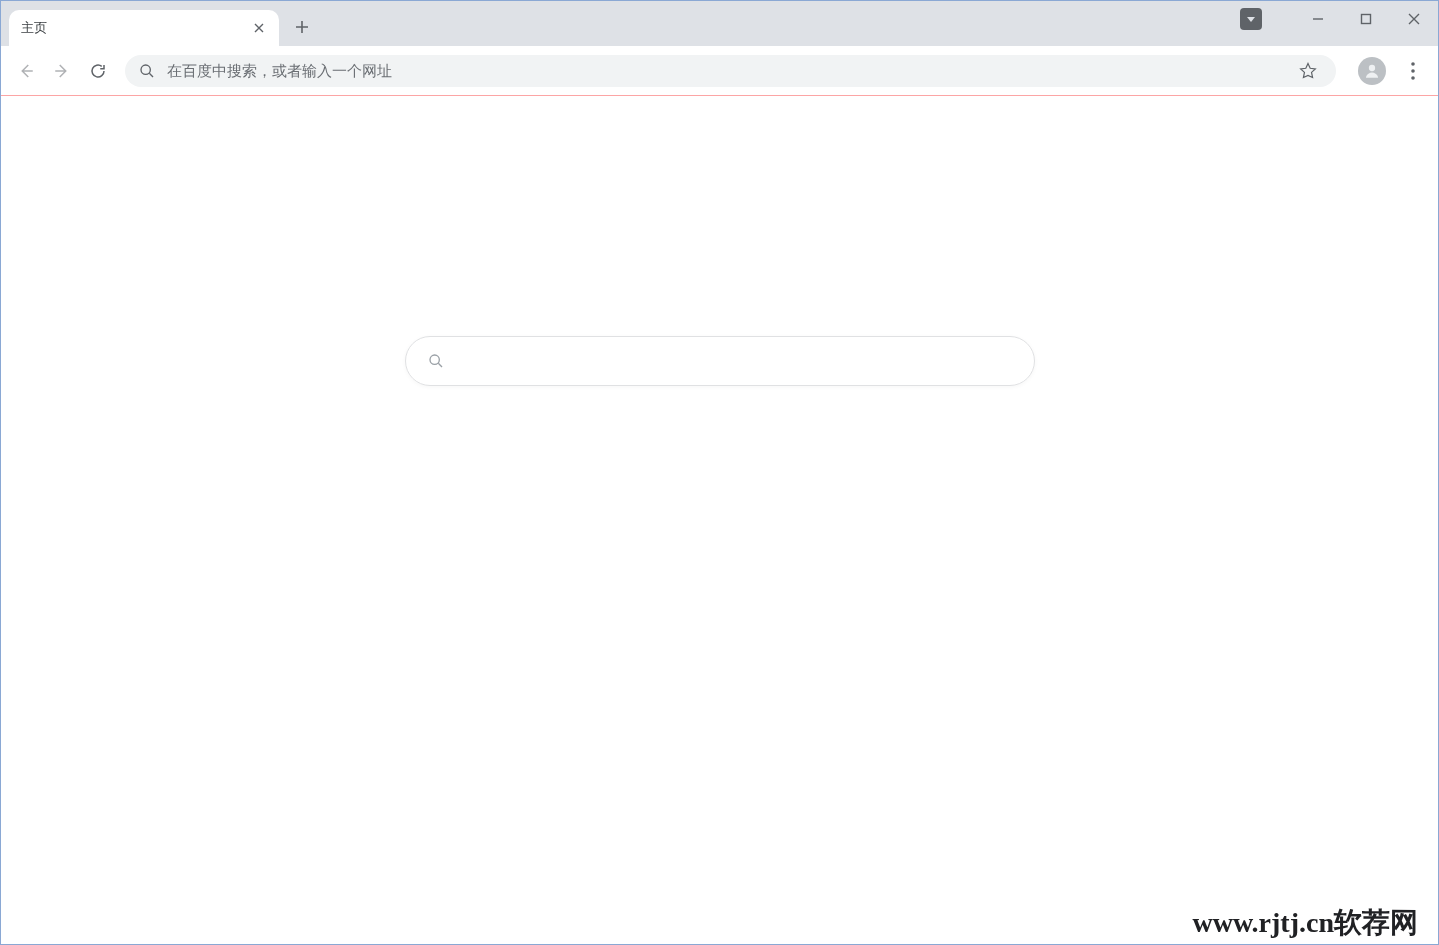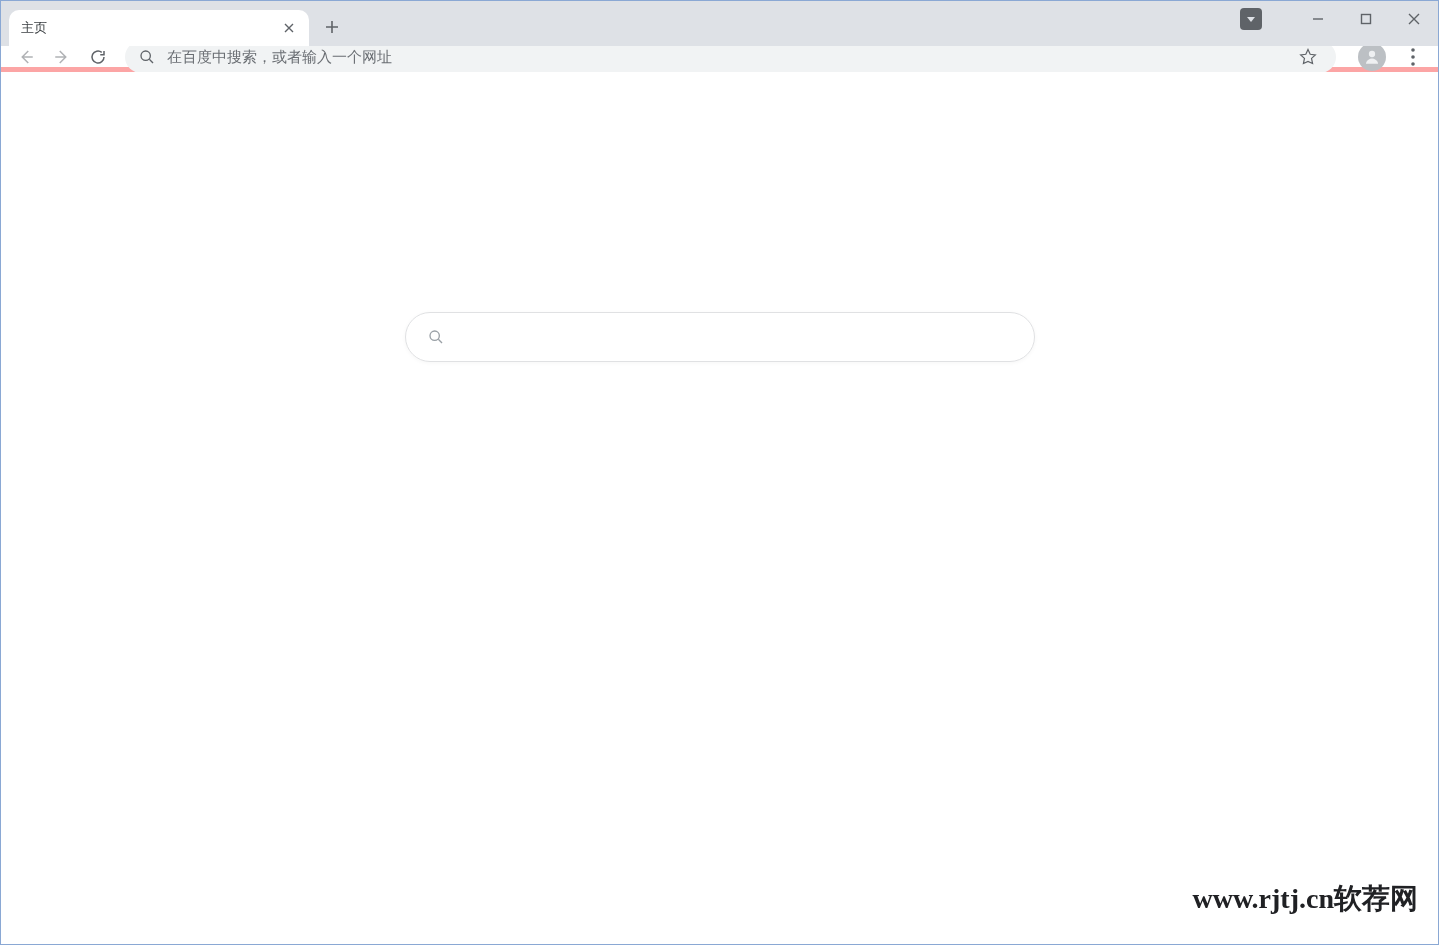--- a/index.html
+++ b/index.html
@@ -20,21 +20,21 @@
     .tab-strip {
       height: 45px;
       background: #dee1e6;
       display: flex;
       align-items: flex-end;
       padding-left: 8px;
       position: relative;
     }
     .tab {
       height: 36px;
-      width: 300px;
+      width: 270px;
       background: #ffffff;
       border-top-left-radius: 10px;
       border-top-right-radius: 10px;
       display: flex;
       align-items: center;
       padding: 0 12px;
       position: relative;
       font-size: 13px;
       color: #3c4043;
     }
@@ -99,26 +99,26 @@
       justify-content: center;
       margin-right: 32px;
     }
     .ext-badge svg {
       width: 12px;
       height: 12px;
       fill: #dee1e6;
     }
     
     .toolbar {
-      height: 26px;
+      height: 50px;
       background: #ffffff;
       display: flex;
       align-items: center;
       padding: 0 10px;
-      border-bottom: 5px solid #fca5a5;
+      border-bottom: 1px solid #fca5a5;
       gap: 6px;
     }
     .nav-btn {
       width: 30px;
       height: 30px;
       display: flex;
       align-items: center;
       justify-content: center;
       border-radius: 50%;
       cursor: pointer;

